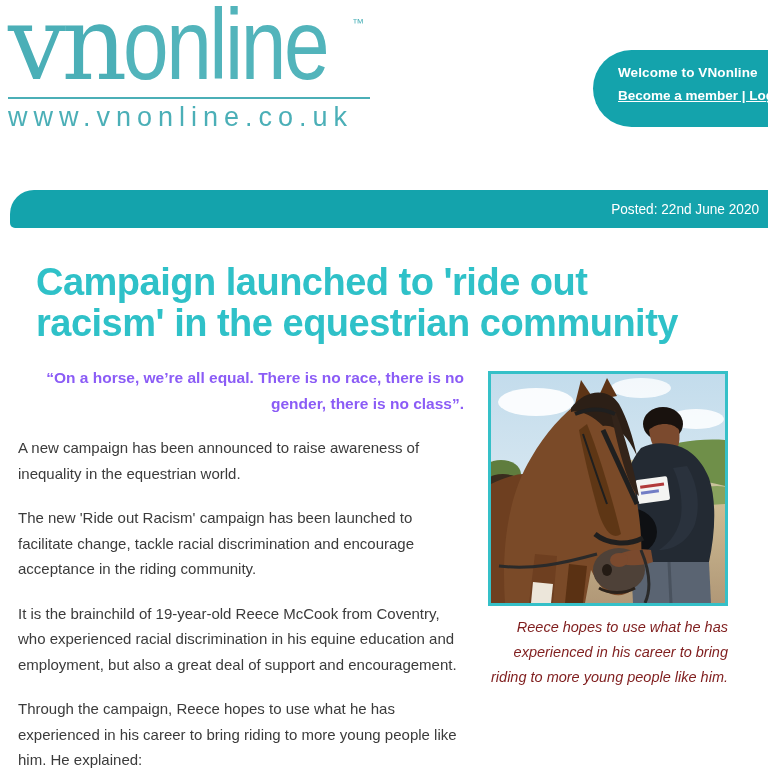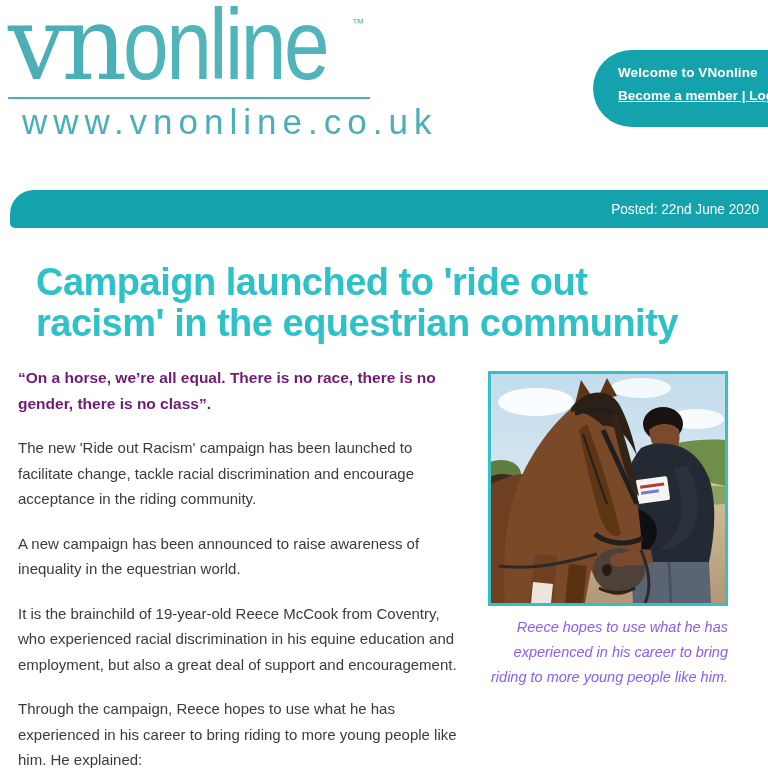--- a/index.html
+++ b/index.html
@@ -15,21 +15,21 @@
     color:#4bafb7; letter-spacing:-4px;
   }
   .logo-online {
     display:inline-block; font-family:"Liberation Sans", sans-serif; font-weight:300;
     font-size:100px; line-height:100px; color:#52b4bb; letter-spacing:-3px;
     transform:scaleX(0.82); transform-origin:left bottom;
   }
   .logo-tm { position:absolute; left:352px; top:16px; font-size:12px; color:#52b4bb; }
   .logo-rule { position:absolute; left:8px; top:97px; width:362px; height:2px; background:#4bafb7; }
   .logo-url {
-    position:absolute; left:22px; top:102px; font-size:35px; letter-spacing:6px;
+    position:absolute; left:8px; top:102px; font-size:27px; letter-spacing:6px;
     color:#4bafb7; font-weight:400;
   }
   
   .welcome {
     position:absolute; left:593px; top:50px; width:280px; height:77px;
     background:#14a3ac; border-radius:39px 0 0 39px; color:#ffffff;
     padding:15px 0 0 25px;
   }
   .welcome-line1 { font-size:13.5px; font-weight:bold; letter-spacing:0.1px; }
   .welcome-line2 { margin-top:8px; font-size:13.5px; font-weight:bold; text-decoration:underline; cursor:pointer; }
@@ -43,27 +43,27 @@
     display:inline-block; transform:scaleX(0.88); transform-origin:100% 50%;
   }
   
   .content { position:absolute; left:18px; top:262px; width:710px; }
   .headline {
     font-size:38px; line-height:41px; font-weight:bold; color:#2fc1c8;
     letter-spacing:-0.5px; max-width:645px;margin-left:18px;
   }
   .body-flow { margin-top:21px; font-size:15px; line-height:25.5px; color:#3b3b3b; }
   .body-flow p { margin:0 0 19px 0; }
-  .lead { font-weight:bold; font-size:15.5px; color:#701a75; }
+  .lead { font-weight:bold; font-size:15.5px; color:#8b5cf6;text-align:right; }
   .figure { float:right; width:246px; height:372px; margin:6px 0 0 18px; }
   .photo-frame { width:240px; height:235px; border:3px solid #35c0c8; margin-left:6px; background:#cfe2ee; }
   .photo-frame svg { display:block; }
   .caption {
     margin-top:9px; width:246px; font-style:italic; font-size:14.5px;
-    line-height:25px; text-align:right; color:#8b5cf6;
+    line-height:25px; text-align:right; color:#7f1d1d;
   }
 </style>
 </head>
 <body>
 
 <div class="page">
 
   <div class="brand">
     <span class="logo-vn">vn</span><span class="logo-online">online</span>
   </div>
@@ -146,20 +146,20 @@
             <path d="M128,180 C138,176 150,174 160,176 L162,188 C152,192 140,192 130,190 Z" fill="#7b4a2e"></path>
             <ellipse cx="128" cy="186" rx="9" ry="7" fill="#7b4a2e"></ellipse>
             <path d="M106,180 C70,190 40,196 8,192" stroke="#2a2a2a" stroke-width="3" fill="none"></path>
             <path d="M150,176 C160,200 160,216 154,229" stroke="#2a2a2a" stroke-width="3" fill="none"></path>
           </svg>
         </div>
         <div class="caption">Reece hopes to use what he has experienced in his career to bring riding to more young people like him.</div>
       </div>
 
       <p class="lead">“On a horse, we’re all equal. There is no race, there is no gender, there is no class”.</p>
+      <p>A new campaign has been announced to raise awareness of inequality in the equestrian world.</p>
       <p>The new 'Ride out Racism' campaign has been launched to facilitate change, tackle racial discrimination and encourage acceptance in the riding community.</p>
-      <p>A new campaign has been announced to raise awareness of inequality in the equestrian world.</p>
       <p>It is the brainchild of 19-year-old Reece McCook from Coventry, who experienced racial discrimination in his equine education and employment, but also a great deal of support and encouragement.</p>
       <p>Through the campaign, Reece hopes to use what he has experienced in his career to bring riding to more young people like him. He explained:</p>
     </div>
   </div>
 
 </div>
 
 </body></html>

